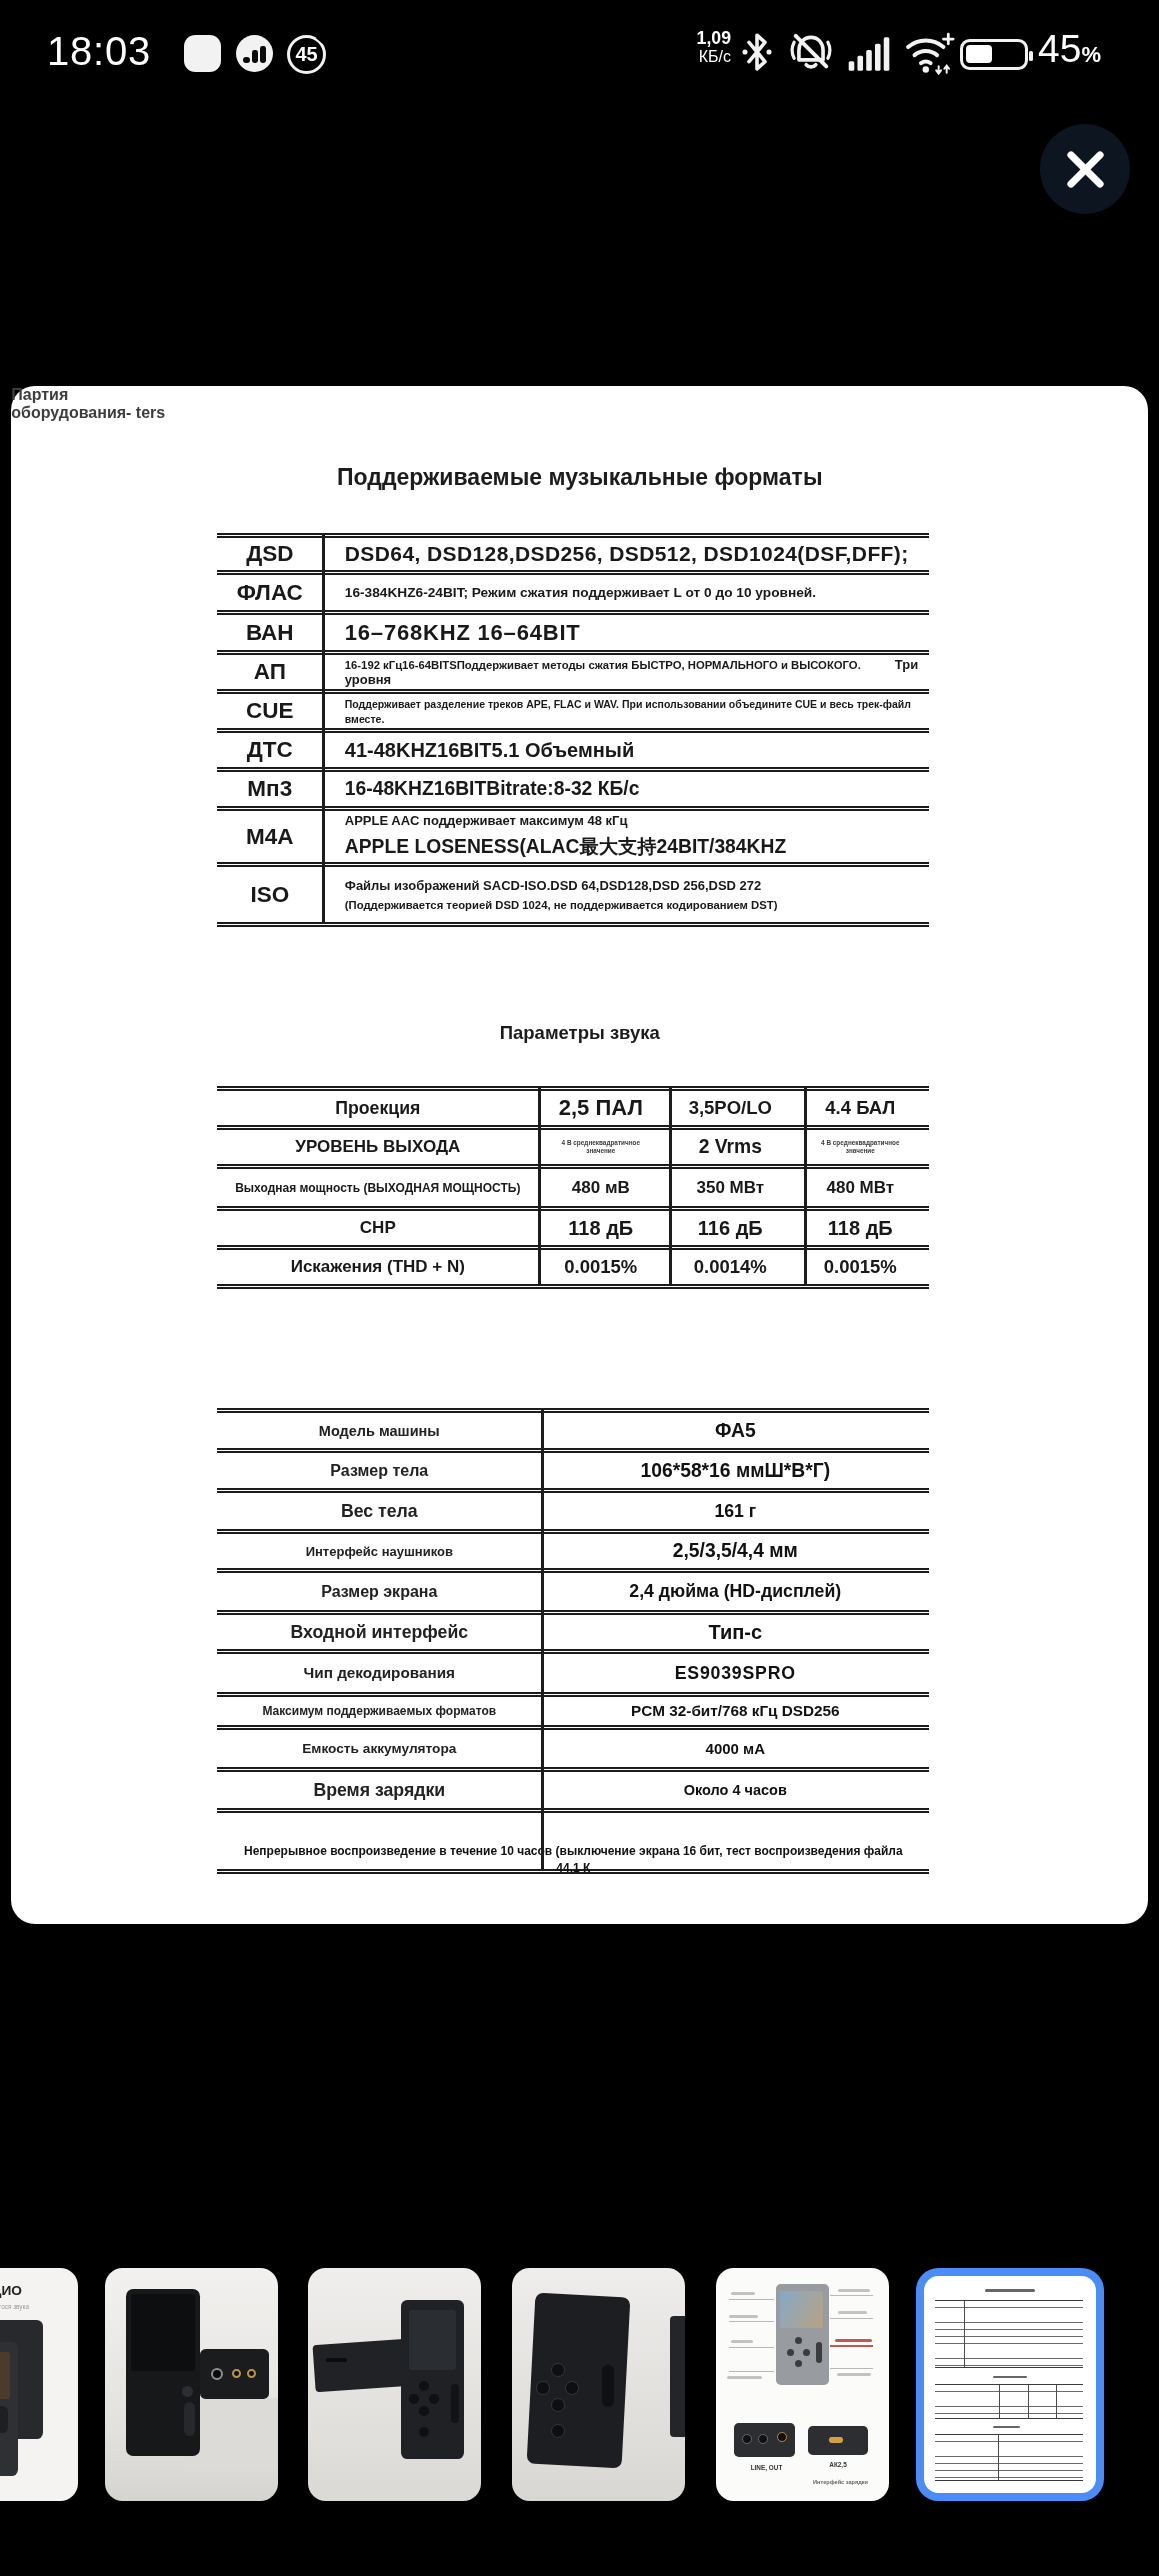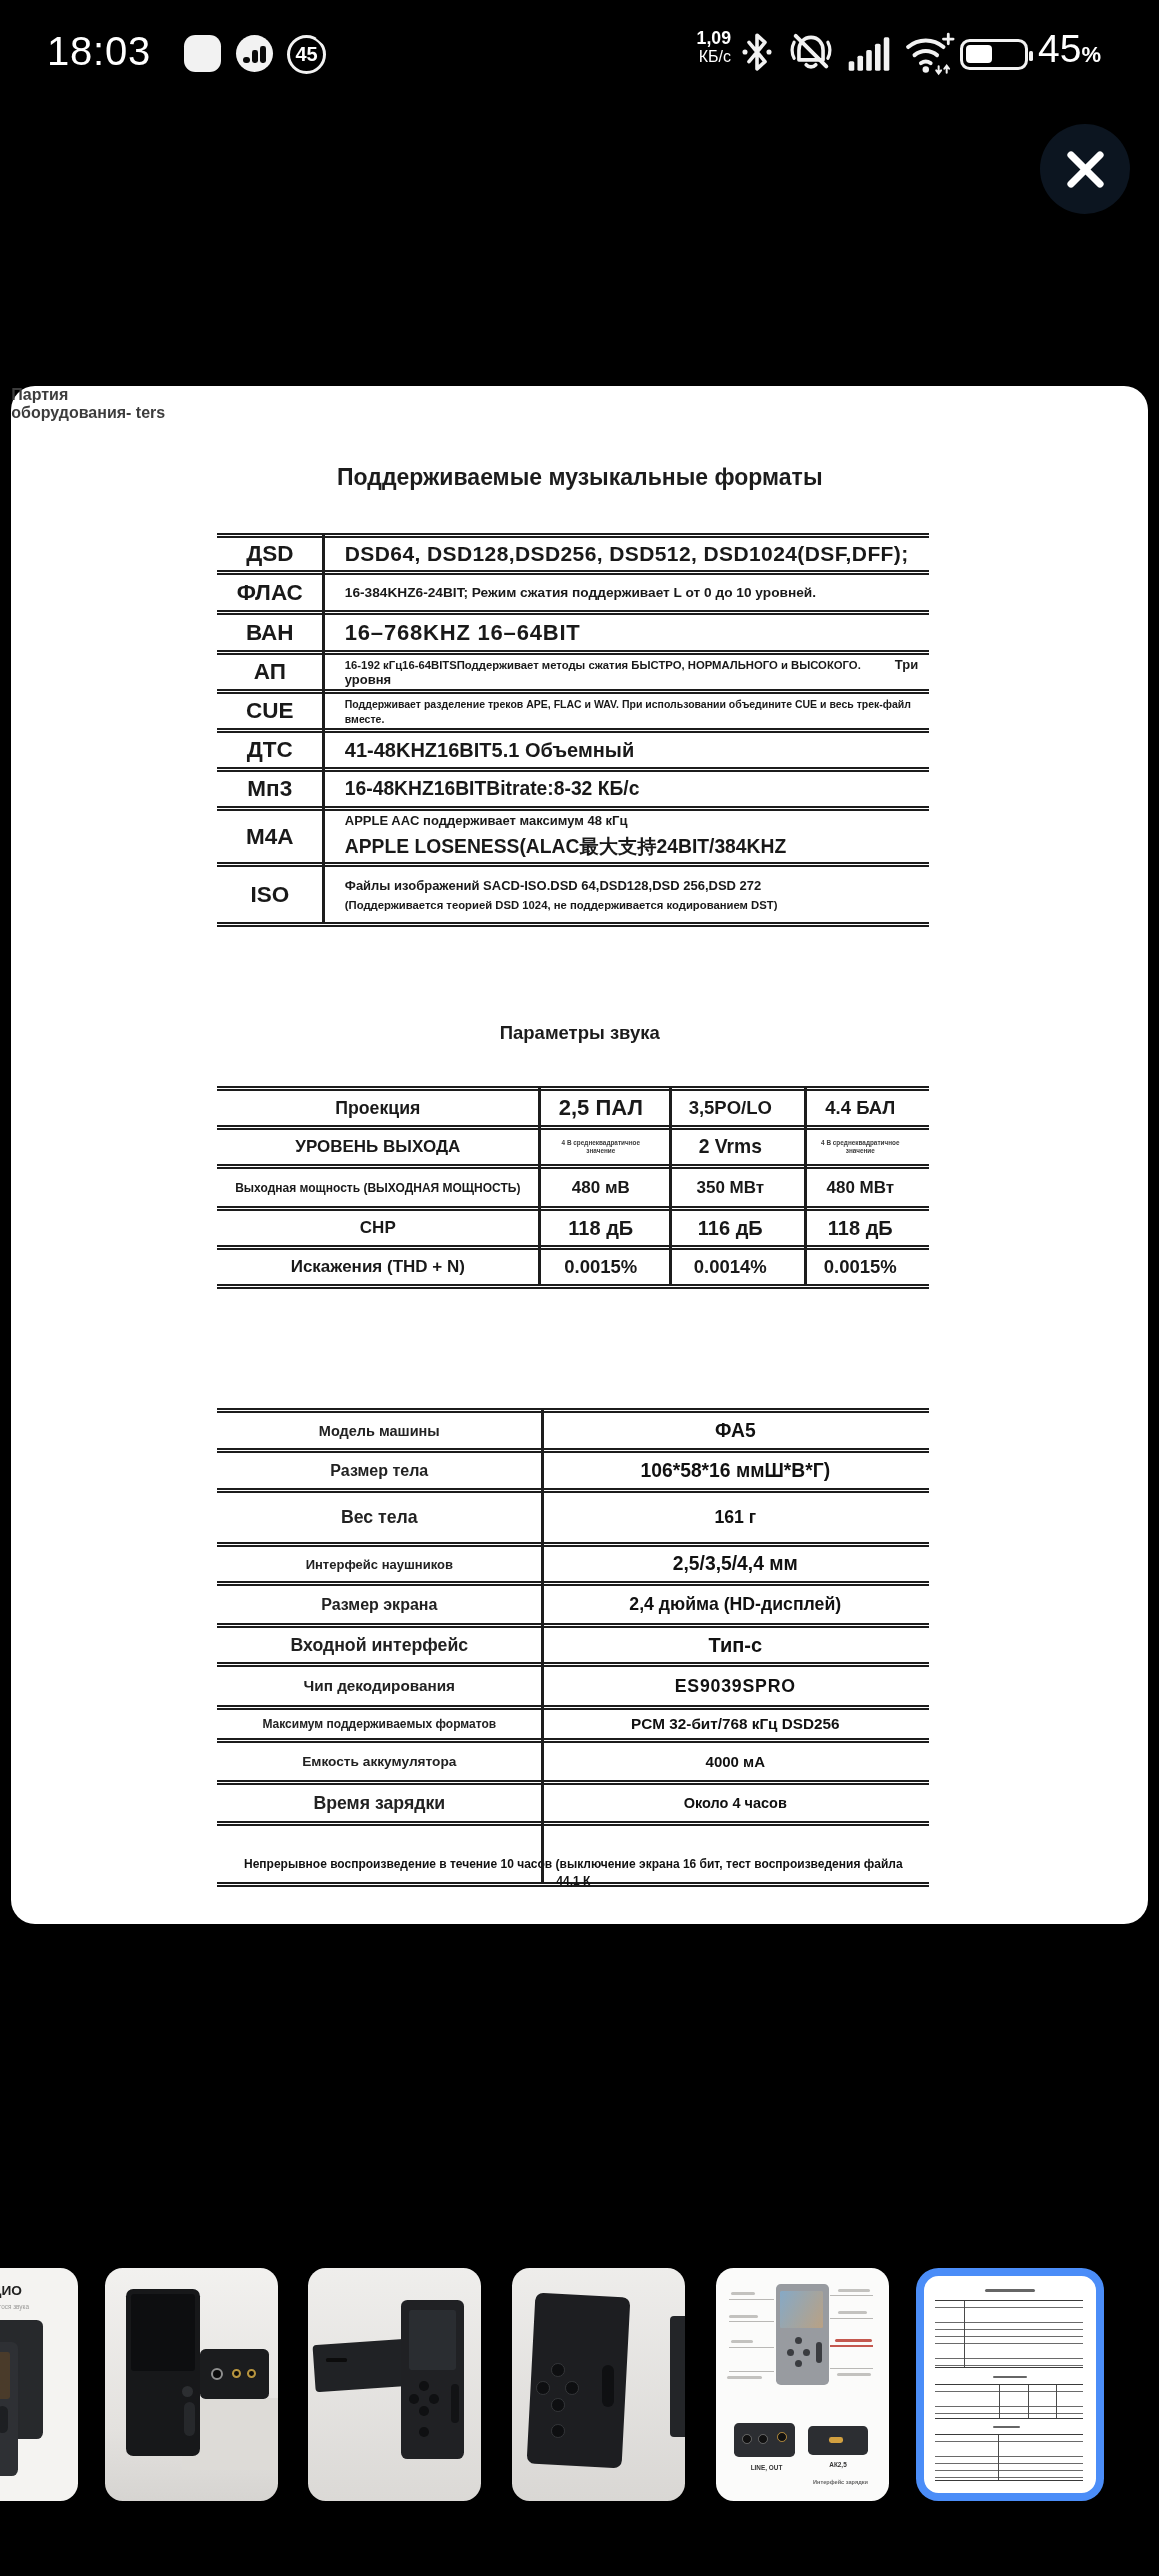--- a/index.html
+++ b/index.html
@@ -310,21 +310,21 @@
     <div class="tbl tbl3">
       <div class="vline" style="left:324px"></div>
       <div class="row er0" style="height:40px">
         <div class="lab">Модель машины</div>
         <div class="val">ФА5</div>
       </div>
       <div class="row er1" style="height:40px">
         <div class="lab">Размер тела</div>
         <div class="val">106*58*16 ммШ*В*Г)</div>
       </div>
-      <div class="row er2" style="height:54px">
+      <div class="row er2" style="height:41px">
         <div class="lab">Вес тела</div>
         <div class="val">161 г</div>
       </div>
       <div class="row er3" style="height:39px">
         <div class="lab">Интерфейс наушников</div>
         <div class="val">2,5/3,5/4,4 мм</div>
       </div>
       <div class="row er4" style="height:42px">
         <div class="lab">Размер экрана</div>
         <div class="val">2,4 дюйма (HD-дисплей)</div>

